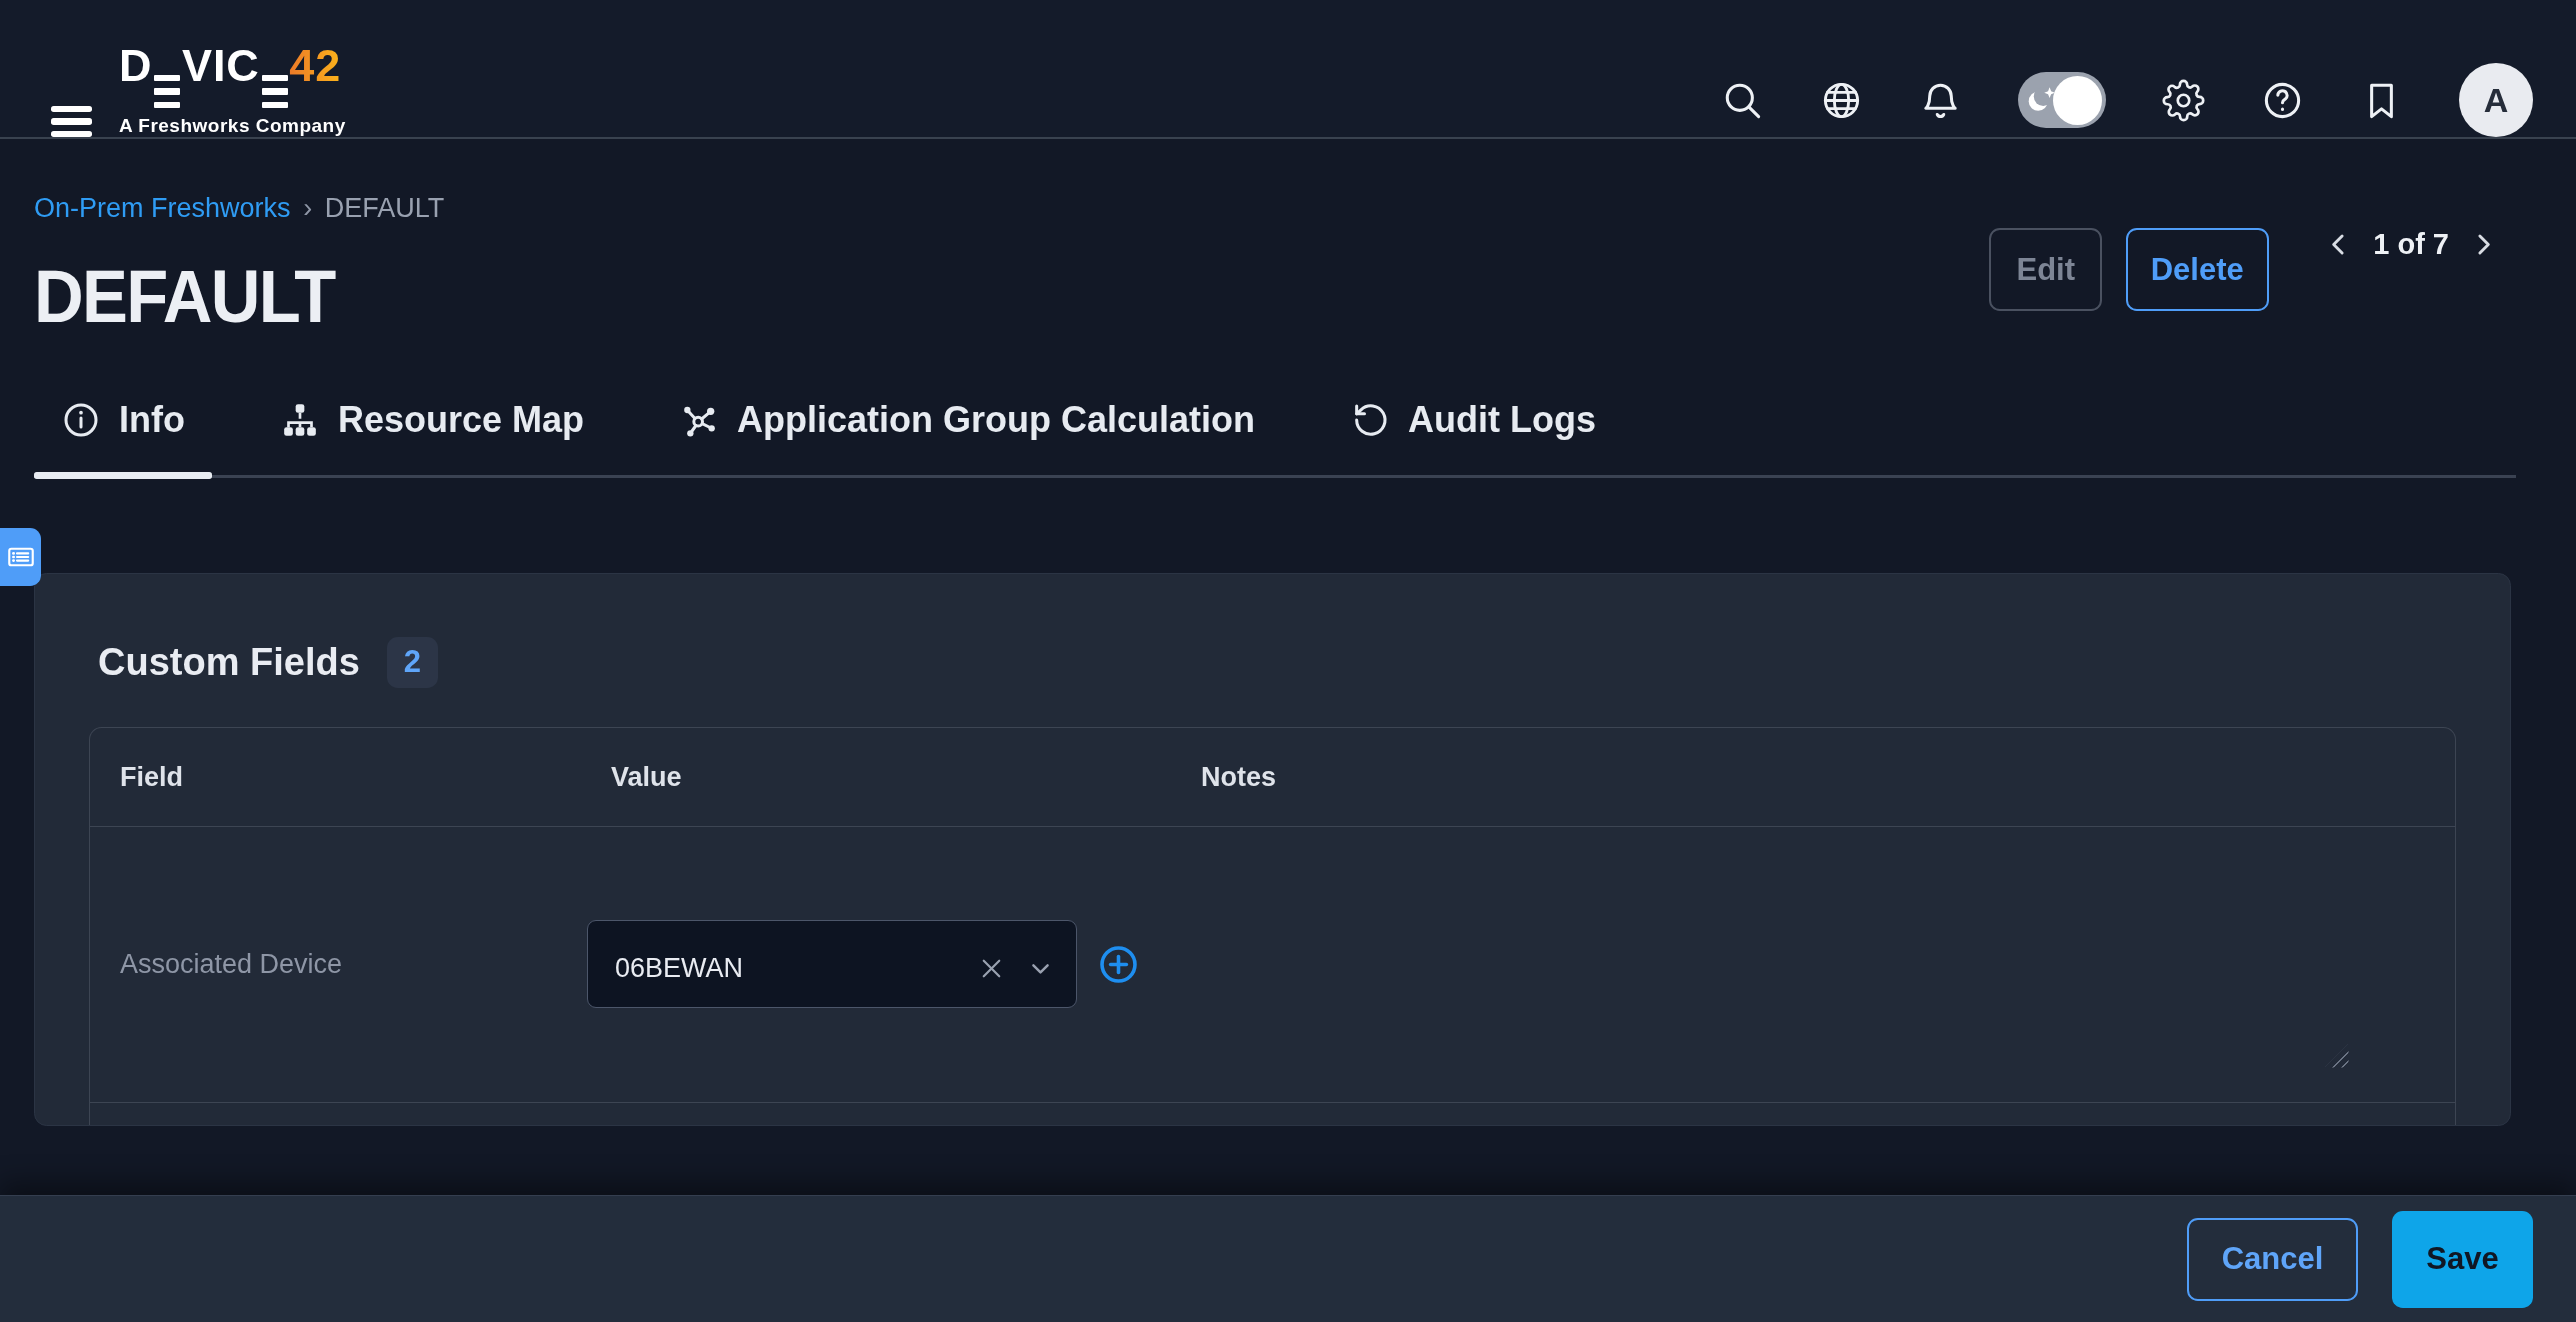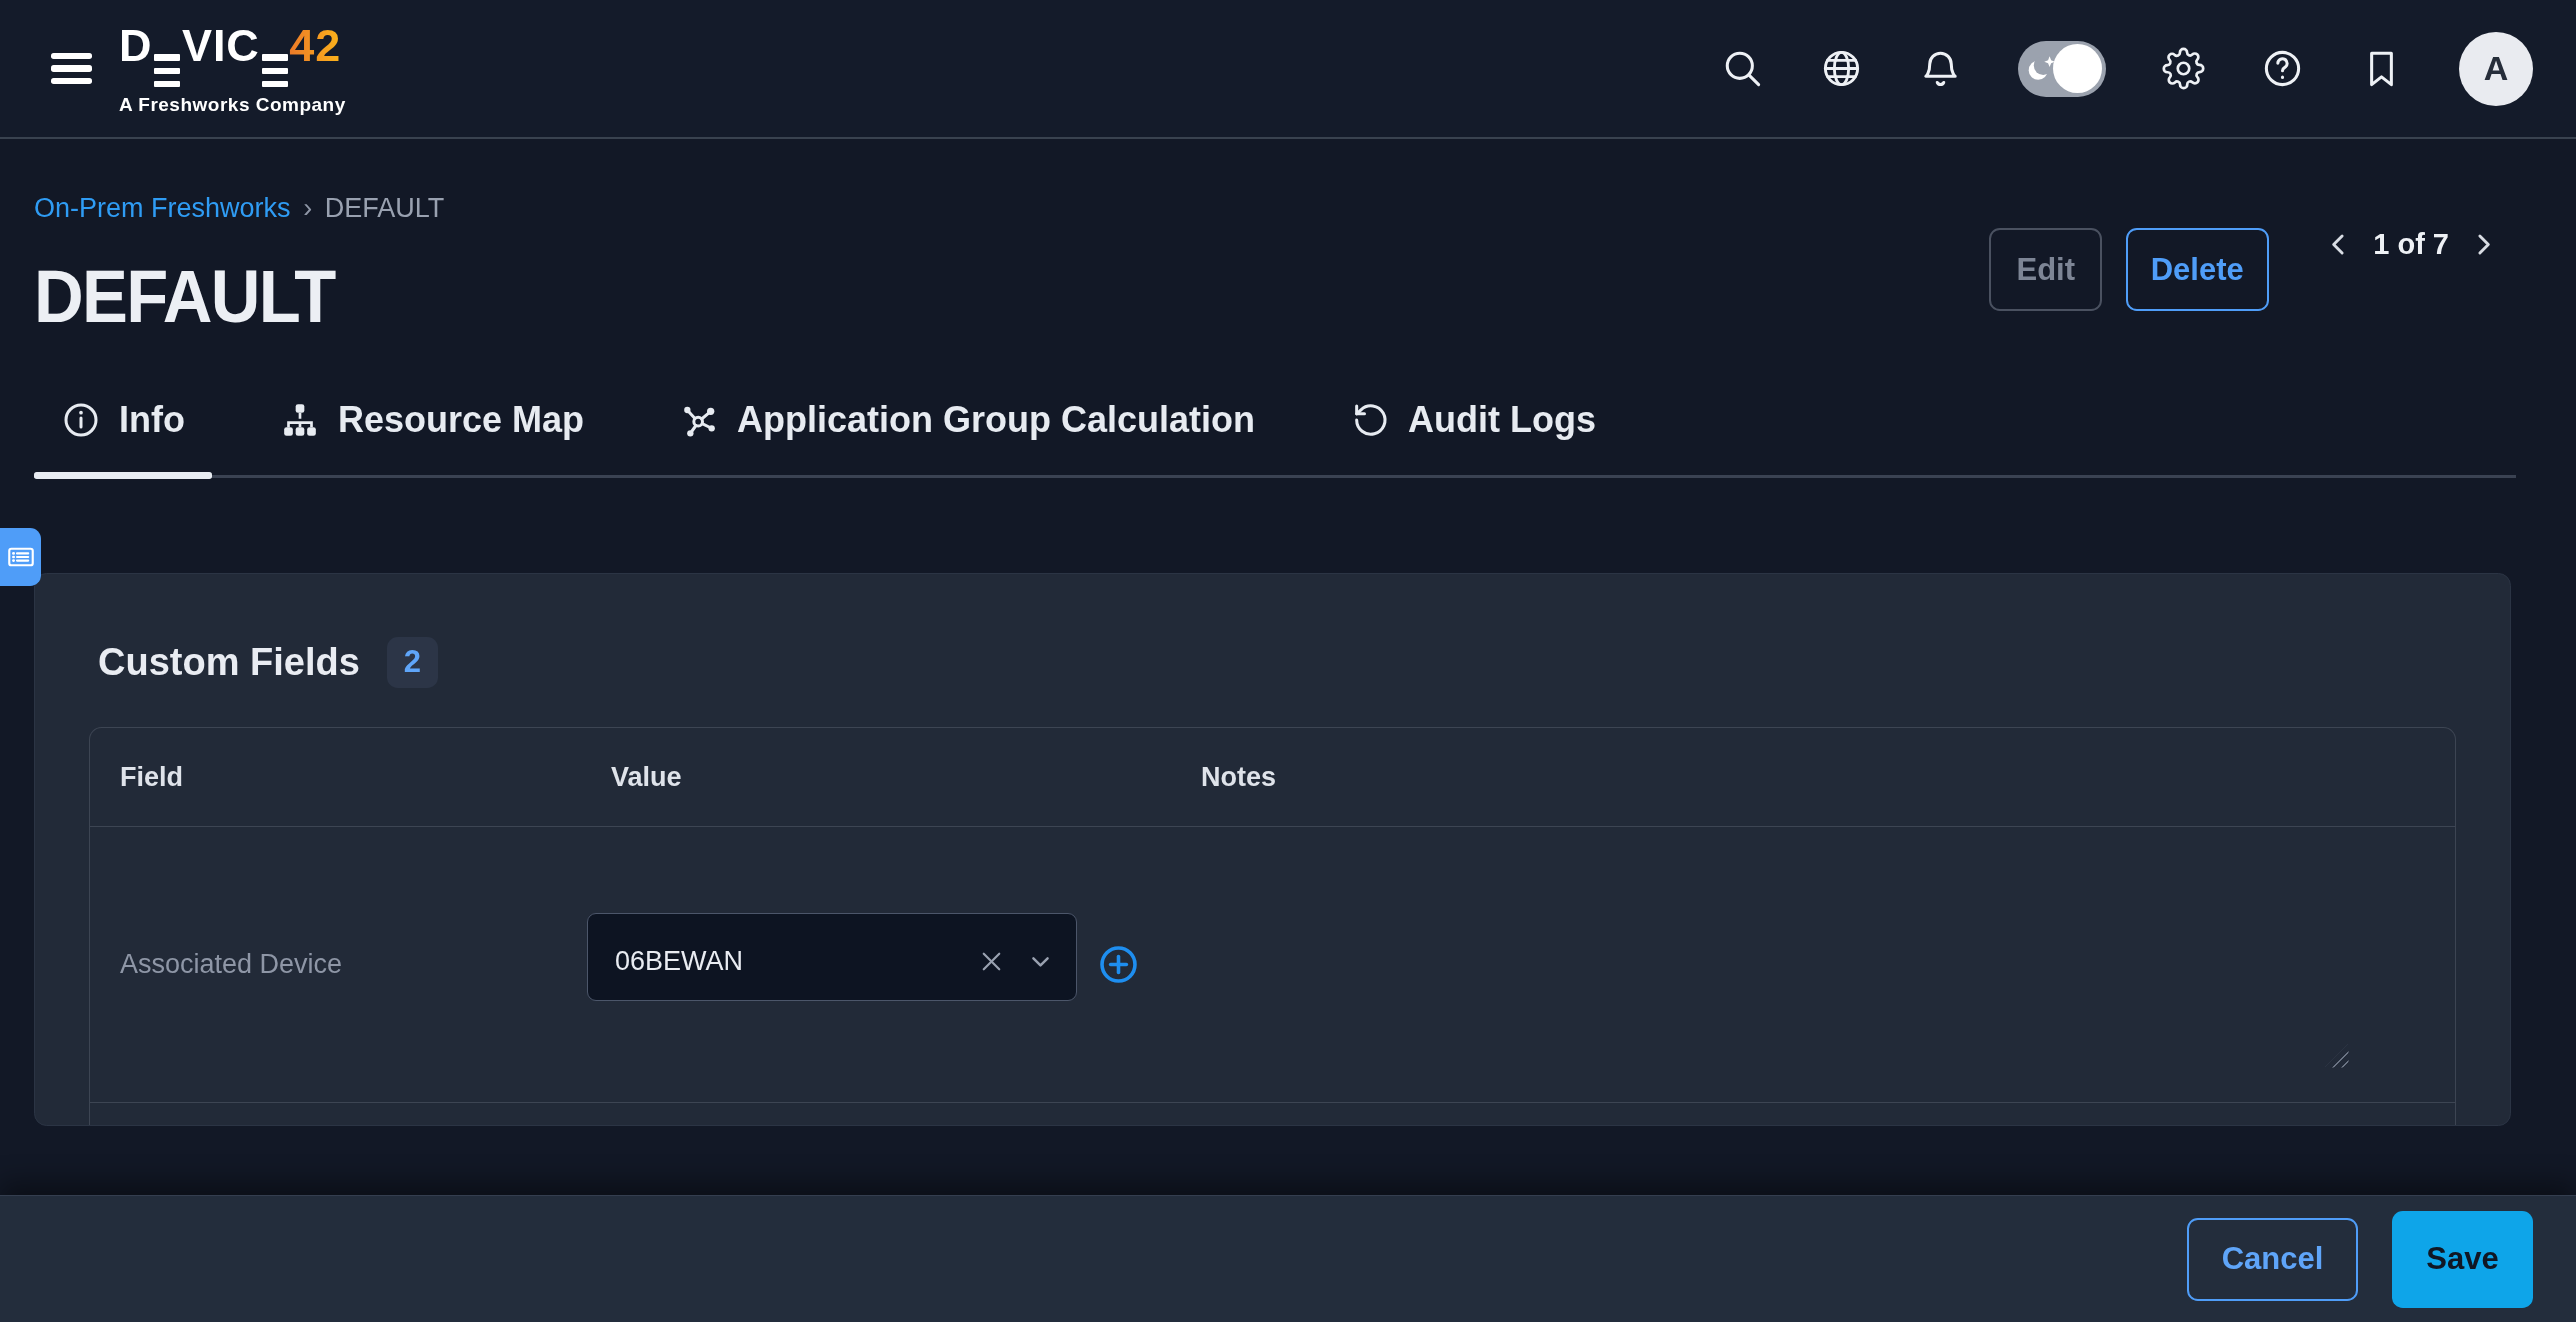--- a/index.html
+++ b/index.html
@@ -7,21 +7,21 @@
   body {
     font-family:"Liberation Sans","DejaVu Sans",sans-serif;
     background:#121826; color:#e9ecf2; overflow:hidden;
   }
   .app { position:relative; width:2576px; height:1322px; overflow:hidden; }
 
   
   .topbar {
     position:absolute; top:0; left:0; right:0; height:139px;
     background:#141b2a; border-bottom:2.7px solid #39424f;
-    display:flex; align-items:center; padding:0 43px 0 51px;
+    display:flex; align-items:flex-end; padding:0 43px 0 51px;
   }
   .hamburger { width:41px; height:31px; display:flex; flex-direction:column; justify-content:space-between; cursor:pointer; margin-right:27px; flex:0 0 auto; }
   .hamburger span { display:block; height:6.3px; border-radius:2.7px; background:#ffffff; }
   .logo { display:flex; flex-direction:column; cursor:pointer; }
   .logo-line { font-size:45px; font-weight:700; letter-spacing:0.9px; color:#ffffff; line-height:49px; white-space:nowrap; }
   .ebars { display:inline-flex; flex-direction:column; justify-content:space-between; width:26px; height:33px; margin:0 1.8px; }
   .ebars i { display:block; height:6.3px; border-radius:0.9px; background:#ffffff; }
   .logo-accent {
     background:linear-gradient(90deg,#ec7a28,#fbb31b);
     -webkit-background-clip:text; background-clip:text; color:#f59c1f;
@@ -75,21 +75,21 @@
     color:#5fa5f9; font-size:31px; font-weight:700; display:flex; align-items:center; justify-content:center; }
 
   .cftable { margin:0 54px; border:1.8px solid #3d4553; border-radius:12.6px 12.6px 0 0; border-bottom:none; }
   .thead { display:grid; grid-template-columns:491px 590px 1fr; height:99px; align-items:center;
     padding:0 30px; border-bottom:1.8px solid #3d4553; }
   .th { font-size:27px; font-weight:700; color:#dfe3ea; }
   .trow { position:relative; height:276px; border-bottom:1.8px solid #3d4553; }
   .row-sliver { height:36px; }
   .field-label { position:absolute; left:30px; top:0; height:100%; display:flex; align-items:center;
     font-size:27px; color:#8e96a6; }
-  .select { position:absolute; left:497px; top:86px; width:490px; height:88px; background:#0d1422;
+  .select { position:absolute; left:497px; top:93px; width:490px; height:88px; background:#0d1422;
     border:1.8px solid #4c566a; border-radius:9px; display:flex; align-items:center; padding:9px 20px 0 27px; cursor:pointer; }
   .select-value { flex:1; font-size:27px; color:#e9ecf2; }
   .select .xico, .select .chevico { width:31px; height:31px; color:#99a1b0; cursor:pointer; flex:0 0 auto; }
   .select .xico { margin-right:18px; }
   .select svg { width:100%; height:100%; display:block; }
   .plus-btn { position:absolute; left:1007px; top:116px; width:43px; height:43px; cursor:pointer; color:#1e8ef0; }
   .plus-btn svg { width:100%; height:100%; display:block; }
   .notes-area { position:absolute; left:1081px; top:32px; width:1182px; height:213px;
     background:#0c1220; border:1.8px solid #4c566a; border-radius:9px; color:#e9ecf2;
     font-size:27px; font-family:"Liberation Sans","DejaVu Sans",sans-serif; padding:20px 23.5px; resize:none; outline:none; }

